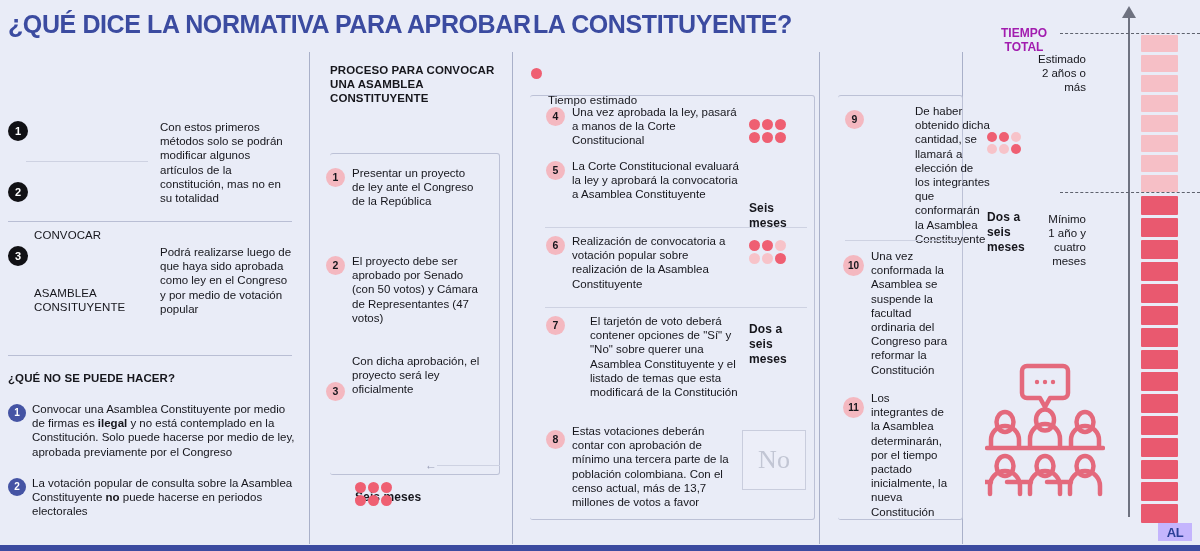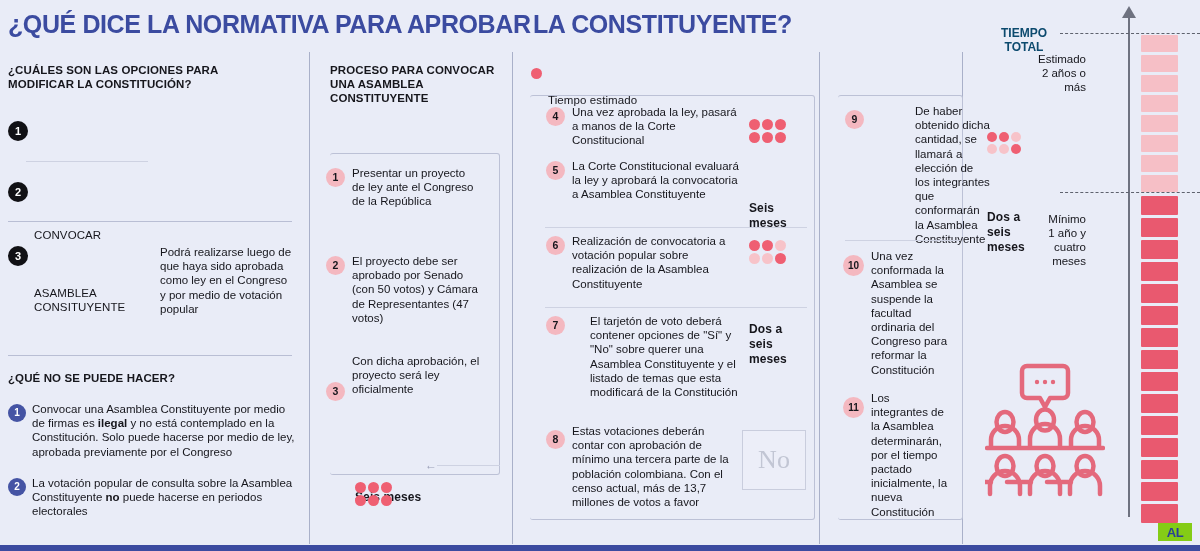--- a/index.html
+++ b/index.html
@@ -161,21 +161,21 @@
     line-height: 14px;
     text-align: right;
     color: #16161c;
   }
 
   .tiempo-total {
     position: absolute;
     font-size: 12px;
     font-weight: bold;
     line-height: 14px;
-    color: #0c4a6e;
+    color: #a21caf;
     text-align: center;
   }
 
   
   .footer {
     position: absolute;
     left: 0; bottom: 0;
     width: 1200px; height: 6px;
     background: #3b4ba0;
   }
@@ -183,21 +183,21 @@
     position: absolute;
     right: 52px; bottom: 10px;
     font-size: 10px;
     color: #16161c;
     white-space: nowrap;
   }
   .al-logo {
     position: absolute;
     right: 8px; bottom: 10px;
     width: 34px; height: 18px;
-    background: #84cc16;
+    background: #c4b5fd;
     color: #2a3f96;
     font-size: 13px; font-weight: bold;
     display: flex; align-items: center; justify-content: center;
     letter-spacing: -0.5px;
   }
 
   
   .tiny-arrow {
     position: absolute;
     font-size: 12px;
@@ -213,37 +213,37 @@
 <div id="page">
 
   <div class="headline">¿QUÉ DICE LA NORMATIVA PARA APROBAR</div>
   <div class="headline-2">LA CONSTITUYENTE?</div>
 
   <div class="col-rule" style="left:309px; top:52px; height:492px;"></div>
   <div class="col-rule" style="left:512px; top:52px; height:492px;"></div>
   <div class="col-rule" style="left:819px; top:52px; height:492px;"></div>
   <div class="col-rule" style="left:962px; top:52px; height:492px;"></div>
 
-  <div class="sec-title" style="left:8px; top:63px; width:250px;">
-    <span>¿CUÁLES SON LAS OPCIONES PARA MODIFICAR LA CONSTITUCIÓN?</span>
-  </div>
 
   <div class="bullet black" style="left:8px; top:121px;">
     <span>1</span>
   </div>
 
   <div class="hr-light" style="left:26px; top:161px; width:122px;"></div>
 
   <div class="bullet black" style="left:8px; top:182px;">
     <span>2</span>
   </div>
   <div class="cap-txt" style="left:34px; top:186px; width:120px; white-space:pre-line;">
     <span>CONVOCAR</span>
   </div>
 
+  <div class="body-txt" style="left:160px; top:120px; width:132px;">
+    <span>Con estos primeros métodos solo se podrán modificar algunos artículos de la constitución, mas no en su totalidad</span>
+  </div>
 
   <div class="hr" style="left:8px; top:221px; width:284px;"></div>
 
   <div class="bullet black" style="left:8px; top:246px;">
     <span>3</span>
   </div>
   <div class="cap-txt" style="left:34px; top:244px; width:130px; white-space:pre-line;">
     <span>ASAMBLEA
 CONSITUYENTE</span>
   </div>

